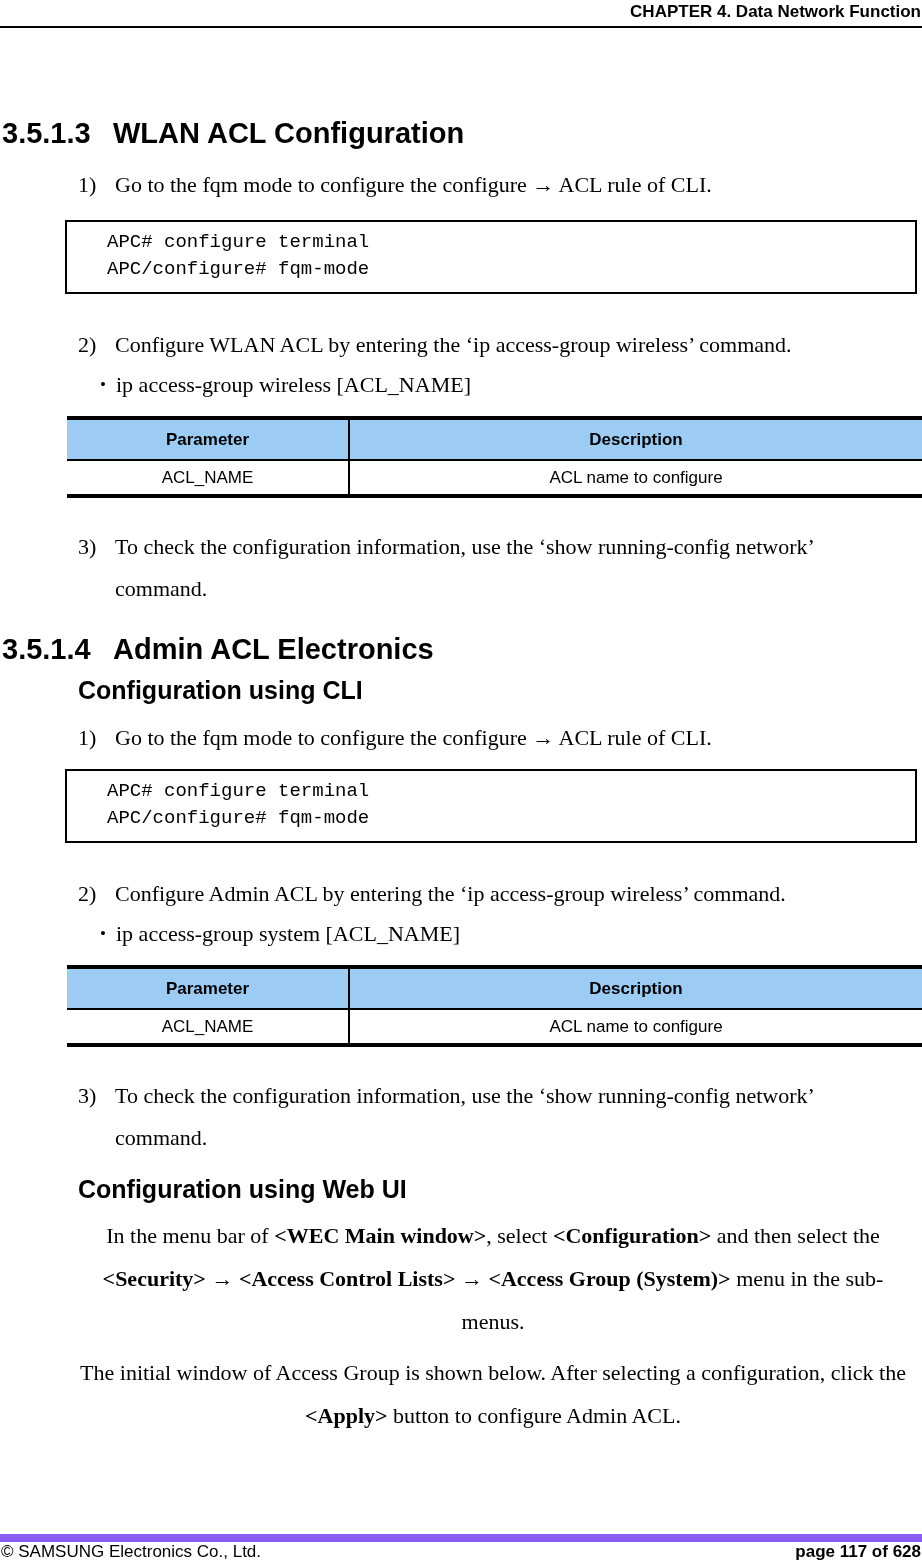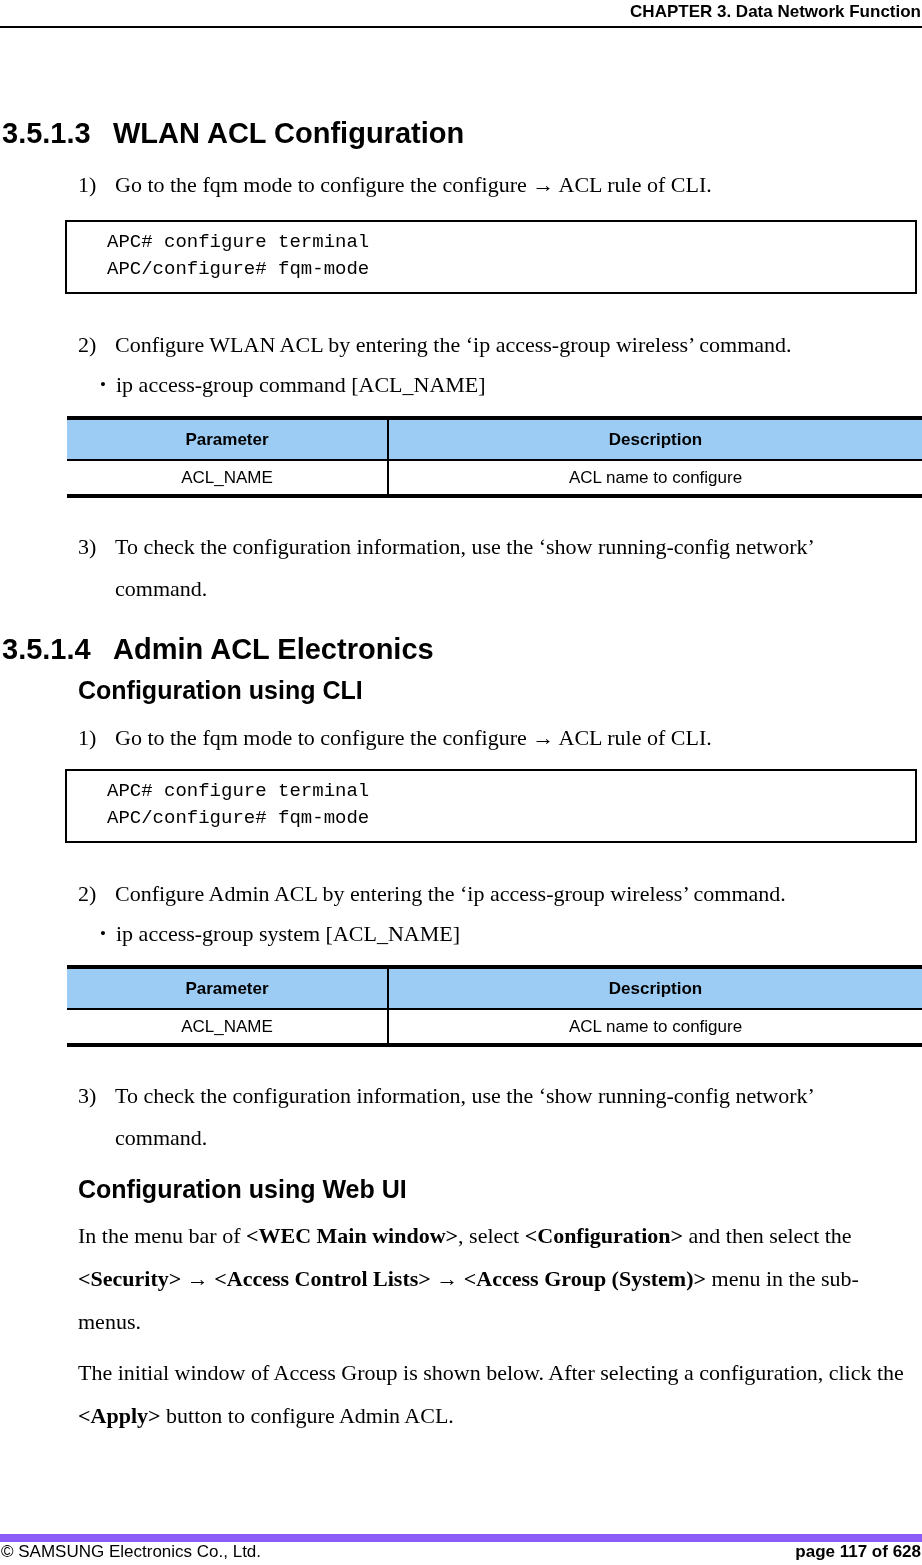--- a/index.html
+++ b/index.html
@@ -64,26 +64,26 @@
   .ptable {
     border-collapse:collapse; margin-left:67px; width:855px;
     border-top:4px solid #000; border-bottom:4px solid #000;
     font:17px "Liberation Sans", sans-serif; text-align:center;
   }
   .ptable th {
     background:#9CCCF4; height:42px; border-bottom:2px solid #000;
     font-weight:bold;
   }
   .ptable td { height:36px; background:#fff; }
-  .ptable .c1 { width:321px; border-right:2px solid #000;margin-left:47px; }
+  .ptable .c1 { width:282px; border-right:2px solid #000;margin-left:47px; }
 
   
   .para {
     margin-left:78px; width:830px;
-    font:22px "Liberation Serif", serif; line-height:43px;
+    font:22px "Liberation Serif", serif; line-height:43px;text-align:center;
   }
   .bold { font-weight:bold; }
 
   
   .sp-sec1  { margin-top:88px; }
   .sp-step  { margin-top:14px; }
   .sp-code  { margin-top:14px; }
   .sp-code2 { margin-top:10px; }
   .sp-step2 { margin-top:30px; }
   .sp-table { margin-top:12px; }
@@ -94,21 +94,21 @@
   .sp-sub2  { margin-top:16px; }
   .sp-para  { margin-top:10px; }
   .sp-para2 { margin-top:8px; }
 </style>
 </head>
 <body>
 
 <div class="page">
 
   <div class="header">
-    <span>CHAPTER 3. Data Network Function</span>
+    <span>CHAPTER 4. Data Network Function</span>
   </div>
 
   <div class="content">
 
     <div class="sec-heading sp-sec1">
       <span class="sec-num">3.5.1.3</span>
       <span class="sec-title">WLAN ACL Configuration</span>
     </div>
 
     <div class="num-item sp-step">
@@ -120,21 +120,21 @@
       <div>APC# configure terminal</div>
       <div>APC/configure# fqm-mode</div>
     </div>
 
     <div class="num-item sp-step2">
       <span class="n">2)</span>
       <span class="t">Configure WLAN ACL by entering the ‘ip access-group wireless’ command.</span>
     </div>
     <div class="bullet-item">
       <span class="b">•</span>
-      <span class="bt">ip access-group command [ACL_NAME]</span>
+      <span class="bt">ip access-group wireless [ACL_NAME]</span>
     </div>
 
     <table class="ptable sp-table">
       <tbody>
           <tr>
         <th class="c1">Parameter</th>
         <th>Description</th>
       </tr>
       <tr>
         <td class="c1">ACL_NAME</td>

